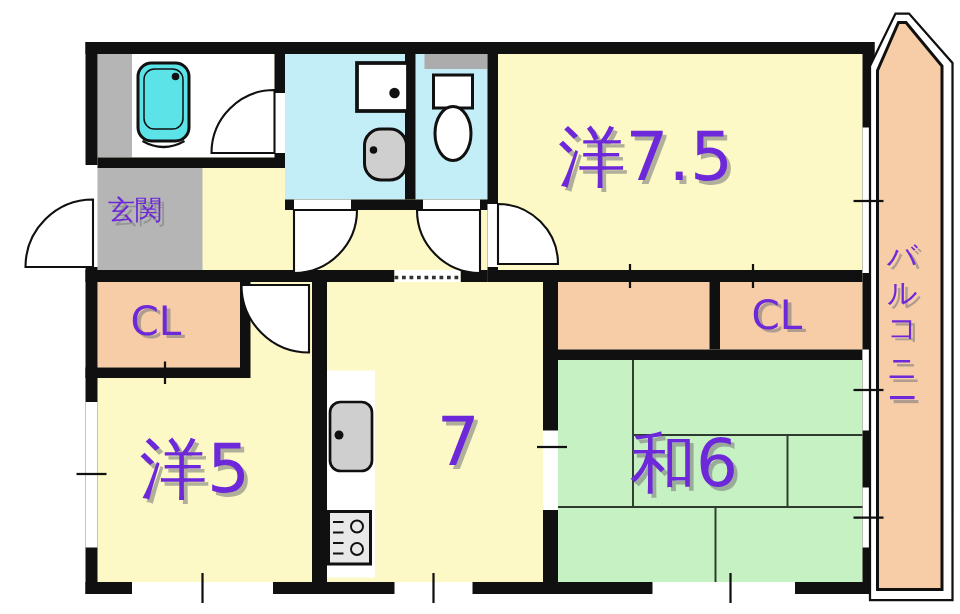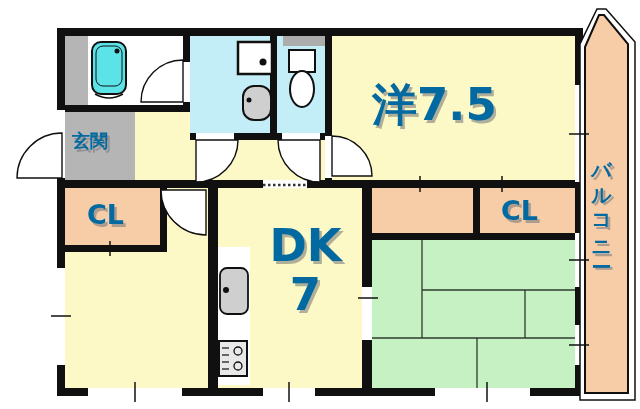--- a/index.html
+++ b/index.html
@@ -2,21 +2,21 @@
 <html><head>
 <meta charset="utf-8">
 <style>
   html,body{margin:0;padding:0;background:#fff;}
   #plan{position:relative;width:640px;height:409px;background:#ffffff;overflow:hidden;
         font-family:"DejaVu Sans","Liberation Sans",sans-serif;}
   .room{position:absolute;z-index:1;}
   .wall{position:absolute;background:#101010;z-index:2;}
   .gap{position:absolute;background:#ffffff;z-index:3;}
   svg.overlay{position:absolute;left:0;top:0;z-index:4;pointer-events:none;}
-  .lbl{position:absolute;z-index:5;font-weight:bold;color:#0369a1;
+  .lbl{position:absolute;z-index:5;font-weight:normal;color:#6d28d9;
        text-shadow:2.5px 2.5px 0 rgba(125,125,125,0.6);line-height:1;white-space:nowrap;}
   .yellow{background:#fdf9c6;} .blue{background:#c3edf7;} .green{background:#c5f1c3;}
   .salmon{background:#f7cda8;} .gray{background:#b5b5b5;} .white{background:#ffffff;}
   #balcony-label{writing-mode:vertical-rl;text-orientation:mixed;letter-spacing:4px;}
   #dk-label{text-align:center;line-height:1.08;}
 </style>
 </head>
 <body>
 
 <div id="plan">
@@ -137,17 +137,19 @@
       <line x1="110" y1="241" x2="110" y2="256"></line>
       <line x1="358" y1="298" x2="378" y2="298"></line>
     </g>
   </svg>
 
   <div class="lbl" style="left:72px;top:132px;font-size:18px;">玄関</div>
   <div class="lbl" style="left:372px;top:82px;font-size:45px;">洋7.5</div>
   <div class="lbl" id="balcony-label" style="left:592px;top:148px;font-size:20px;">バルコニー</div>
   <div class="lbl" style="left:87px;top:201px;font-size:27px;">CL</div>
   <div class="lbl" style="left:501px;top:197px;font-size:27px;">CL</div>
+  <div class="lbl" style="left:93px;top:290px;font-size:45px;">洋5</div>
   <div class="lbl" id="dk-label" style="left:243px;top:222px;width:125px;font-size:45px;">
-    <span>DK</span><br>
+    <br>
     <span>7</span>
   </div>
+  <div class="lbl" style="left:420px;top:288px;font-size:44px;">和6</div>
 </div>
 
 </body></html>

